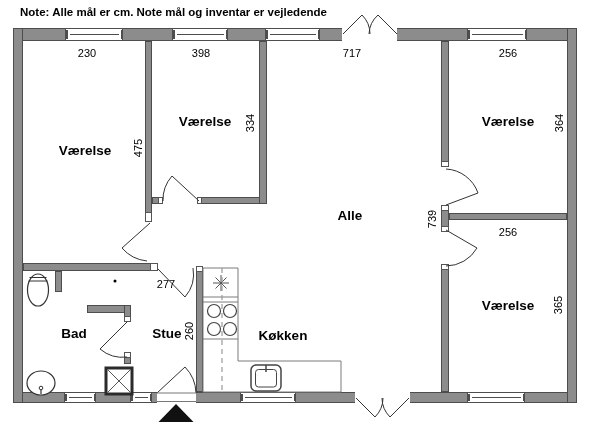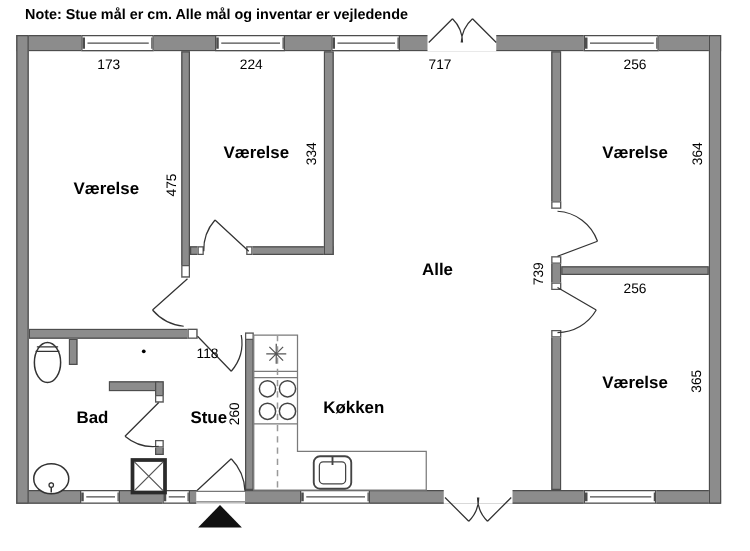--- a/index.html
+++ b/index.html
@@ -17,21 +17,21 @@
   .room{font-weight:bold;font-size:13.5px;}
   .dim{font-size:11px;}
   .vert{transform:translate(-50%,-50%) rotate(-90deg);}
   .note{position:absolute;left:20px;top:6px;font-size:11.5px;font-weight:600;white-space:nowrap;}
 </style>
 </head>
 <body>
 
 <div class="plan">
 
-  <div class="note">Note: Stue mål er cm. Alle mål og inventar er vejledende</div>
+  <div class="note">Note: Alle mål er cm. Note mål og inventar er vejledende</div>
 
   <div class="wall" style="left:13px;top:28px;width:564px;height:13px"></div>
   <div class="wall" style="left:13px;top:392px;width:564px;height:11px"></div>
   <div class="wall" style="left:13px;top:28px;width:10px;height:375px"></div>
   <div class="wall" style="left:567px;top:28px;width:10px;height:375px"></div>
 
   <div class="wall" style="left:145px;top:41px;width:7px;height:181px"></div>
   <div class="wall" style="left:152px;top:197px;width:11px;height:7px"></div>
   <div class="wall" style="left:197px;top:197px;width:70px;height:7px"></div>
   <div class="wall" style="left:259px;top:41px;width:8px;height:163px"></div>
@@ -134,28 +134,28 @@
     </g>
   </svg>
 
   <div class="lab room" style="left:85px;top:151px">Værelse</div>
   <div class="lab room" style="left:205px;top:122px">Værelse</div>
   <div class="lab room" style="left:508px;top:122px">Værelse</div>
   <div class="lab room" style="left:350px;top:216px">Alle</div>
   <div class="lab room" style="left:508px;top:306px">Værelse</div>
   <div class="lab room" style="left:74px;top:334px">Bad</div>
   <div class="lab room" style="left:167px;top:334px">Stue</div>
-  <div class="lab room" style="left:283px;top:326px">Køkken</div>
+  <div class="lab room" style="left:283px;top:336px">Køkken</div>
 
-  <div class="lab dim" style="left:87px;top:53px">173</div>
-  <div class="lab dim" style="left:201px;top:53px">224</div>
+  <div class="lab dim" style="left:87px;top:53px">230</div>
+  <div class="lab dim" style="left:201px;top:53px">398</div>
   <div class="lab dim" style="left:352px;top:53px">717</div>
   <div class="lab dim" style="left:508px;top:53px">256</div>
   <div class="lab dim" style="left:508px;top:232px">256</div>
-  <div class="lab dim" style="left:166px;top:284px">118</div>
+  <div class="lab dim" style="left:166px;top:284px">277</div>
   <div class="lab dim vert" style="left:138px;top:148px">475</div>
   <div class="lab dim vert" style="left:250px;top:123px">334</div>
   <div class="lab dim vert" style="left:559px;top:123px">364</div>
   <div class="lab dim vert" style="left:432px;top:219px">739</div>
   <div class="lab dim vert" style="left:558px;top:305px">365</div>
   <div class="lab dim vert" style="left:189px;top:331px">260</div>
 
 </div>
 
 </body></html>

